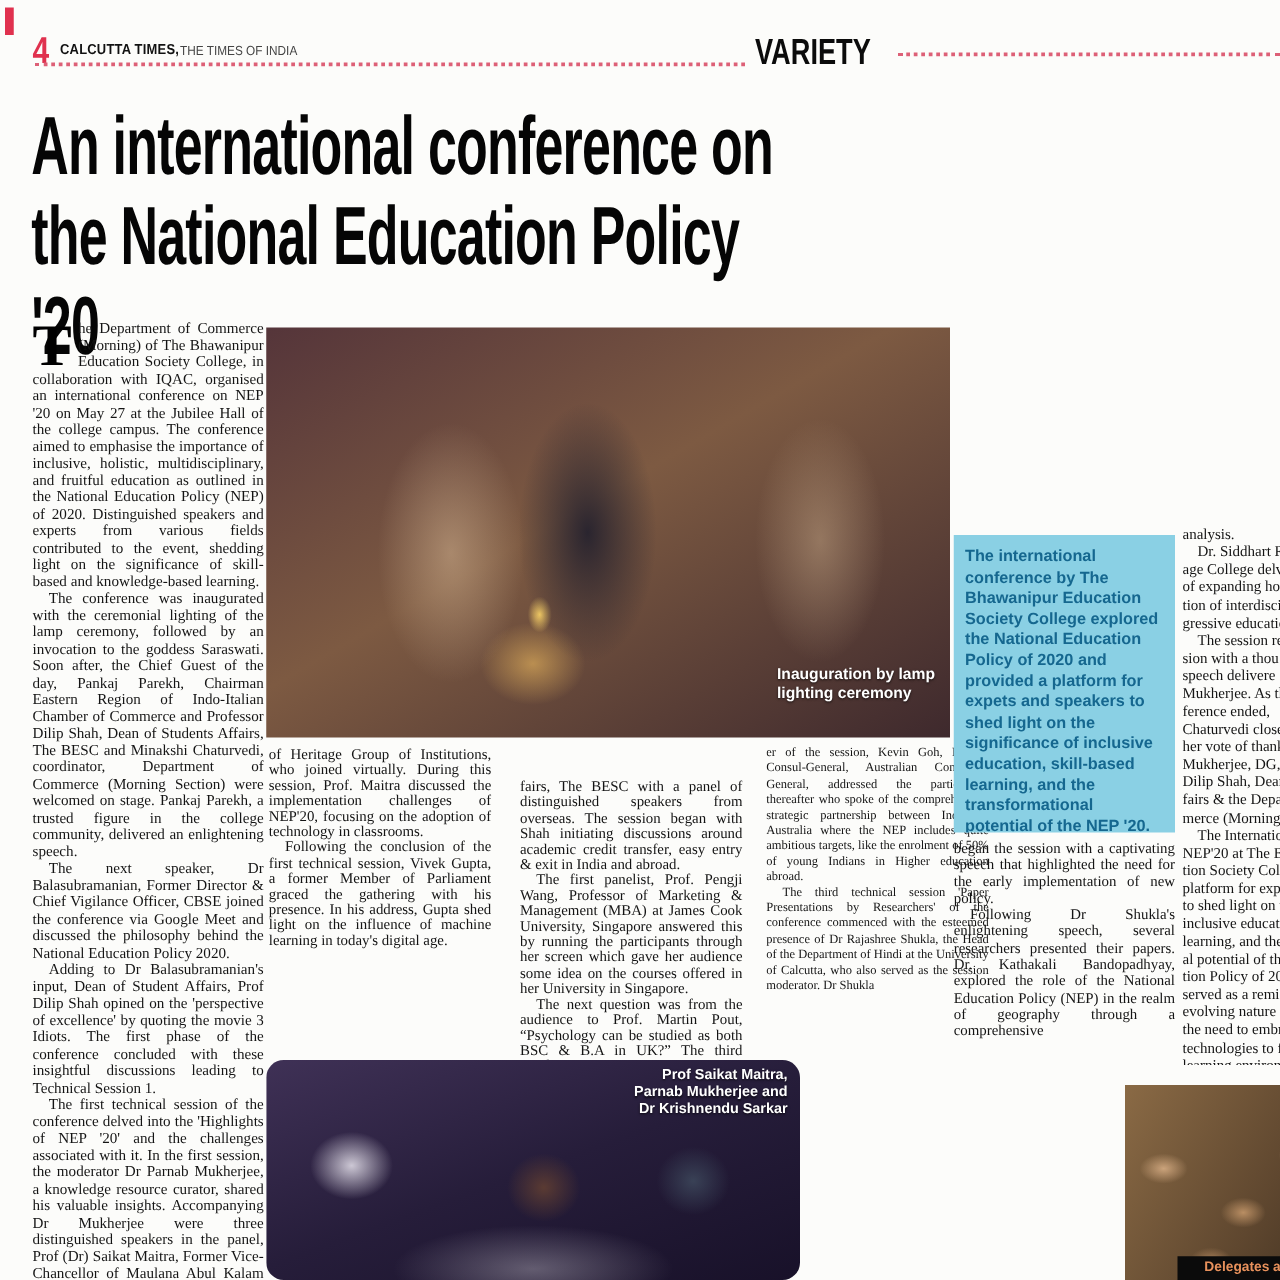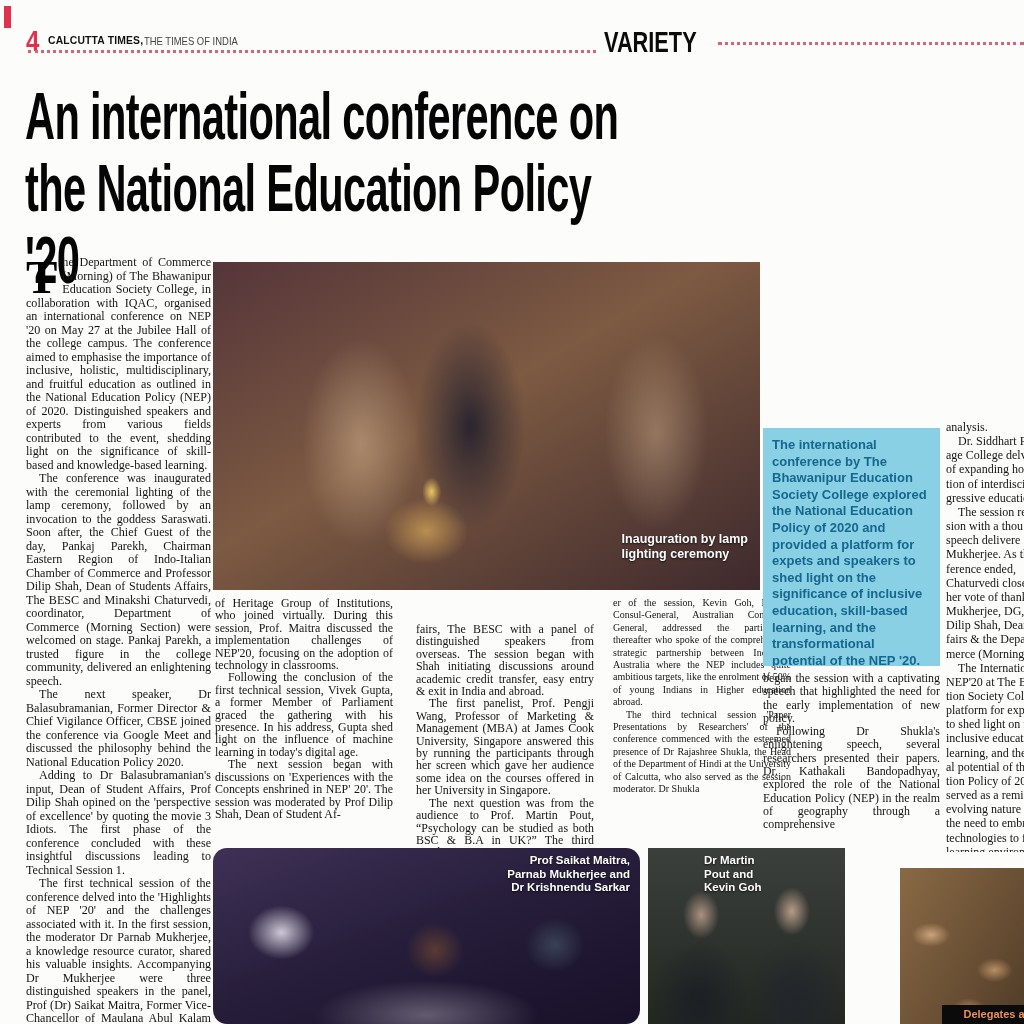--- a/index.html
+++ b/index.html
@@ -127,21 +127,20 @@
 
   <div class="photo photo-main">
     <span class="cap cap-main">Inauguration by lamp
 lighting ceremony</span>
   </div>
 
 
   <div class="bodycol c2">
     <p class="first">of Heritage Group of Institutions, who joined virtually. During this session, Prof. Maitra discussed the implementation challenges of NEP'20, focusing on the adoption of technology in classrooms.</p>
     <p>Following the conclusion of the first technical session, Vivek Gupta, a former Member of Parliament graced the gathering with his presence. In his address, Gupta shed light on the influence of machine learning in today's digital age.</p>
-    <p>The next session began with discussions on 'Experiences with the Concepts enshrined in NEP' 20'. The session was moderated by Prof Dilip Shah, Dean of Student Af-</p>
   </div>
   <div class="bodycol c3">
     <p class="first">fairs, The BESC with a panel of distinguished speakers from overseas. The session began with Shah initiating discussions around academic credit transfer, easy entry &amp; exit in India and abroad.</p>
     <p>The first panelist, Prof. Pengji Wang, Professor of Marketing &amp; Management (MBA) at James Cook University, Singapore answered this by running the participants through her screen which gave her audience some idea on the courses offered in her University in Singapore.</p>
     <p>The next question was from the audience to Prof. Martin Pout, “Psychology can be studied as both BSC &amp; B.A in UK?” The third speak-</p>
   </div>
   <div class="bodycol c4">
     <p class="first">er of the session, Kevin Goh, Deputy Consul-General, Australian Consulate-General, addressed the participants thereafter who spoke of the comprehensive strategic partnership between India &amp; Australia where the NEP includes quite ambitious targets, like the enrolment of 50% of young Indians in Higher education abroad.</p>
     <p>The third technical session 'Paper Presentations by Researchers' of the conference commenced with the esteemed presence of Dr Rajashree Shukla, the Head of the Department of Hindi at the University of Calcutta, who also served as the session moderator. Dr Shukla</p>
   </div>
@@ -183,25 +182,20 @@
 evolving nature o
 the need to embra
 technologies to f
 learning environ</div>
 
   <div class="photo photo-ba">
     <span class="cap cap-ba">Prof Saikat Maitra,
 Parnab Mukherjee and
 Dr Krishnendu Sarkar</span>
   </div>
-  <div class="photo photo-bb">
-    <span class="cap cap-bb">Dr Martin
-Pout and
-Kevin Goh</span>
-  </div>
   <div class="photo photo-bc">
     <span class="cap-bc-bar">
         <span class="cap cap-bc">Delegates attending
 Confere</span>
       </span>
   </div>
 
 </div>
 
 </body></html>

